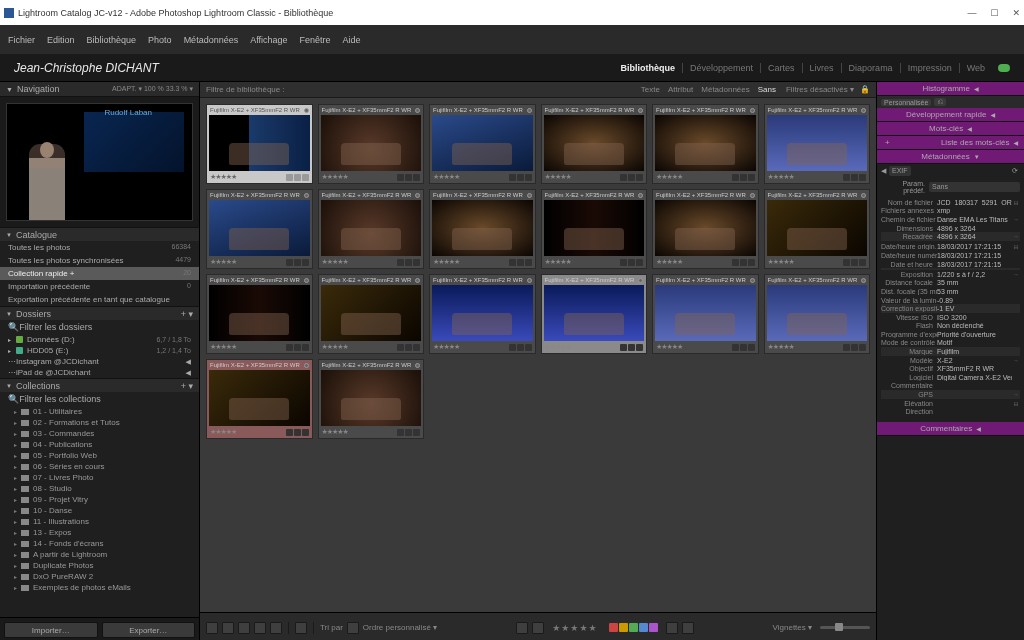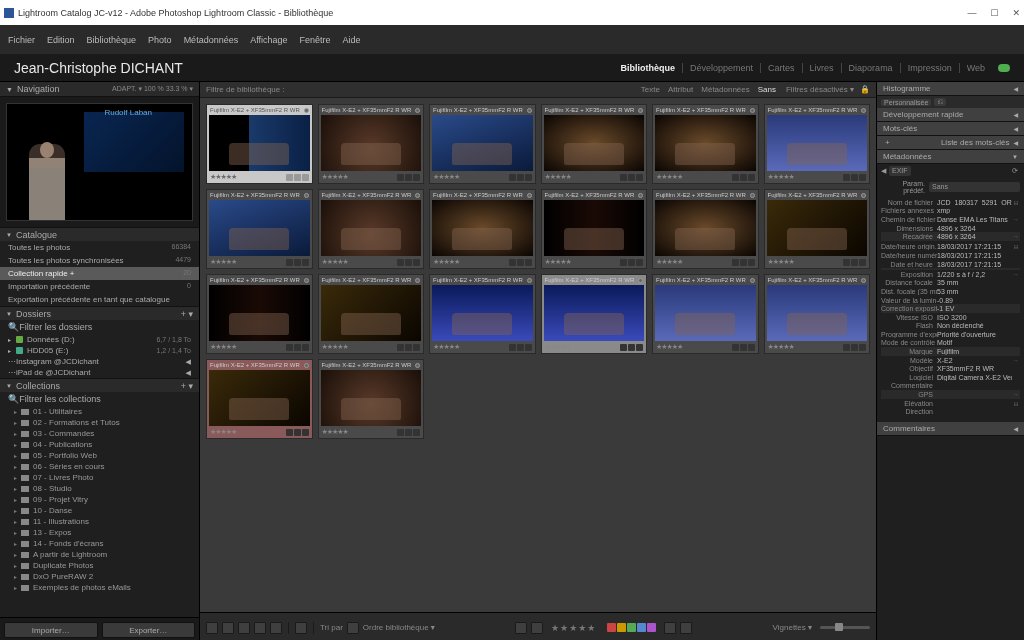--- a/index.html
+++ b/index.html
@@ -3,21 +3,21 @@
 <meta charset="utf-8">
 <style>
 * { margin:0; padding:0; box-sizing:border-box; font-family:"Segoe UI",Arial,sans-serif; -webkit-font-smoothing:antialiased;}
 body { width:1024px; height:640px; background:#1a1a1a; color:#c8c8c8; font-size:9px; overflow:hidden;}
 .titlebar { height:25px; background:#fff; color:#333; display:flex; align-items:center; padding:0 4px; font-size:9px;}
 .titlebar .icon { width:10px; height:10px; background:#2b5797; margin-right:4px;}
 .titlebar .winbtns { margin-left:auto; display:flex; gap:14px; color:#555;}
 .menubar { height:29px; background:#2a2a2a; display:flex; align-items:center; gap:4px; padding:0 4px; color:#bbb;}
 .menubar span { padding:0 4px; cursor:default;}
 .identity { height:28px; display:flex; align-items:center; padding:0 14px; background:#1a1a1a; border-bottom:1px solid #000;}
-.identity h1 { font-size:14px; font-weight:300; color:#e8e8e8;}
+.identity h1 { font-size:12px; font-weight:300; color:#e8e8e8;font-style:italic;}
 .modules { margin-left:auto; display:flex; gap:0; font-size:9px; color:#777;}
 .modules span { padding:0 7px; border-left:1px solid #444;}
 .modules span:first-child { border-left:none;}
 .modules span.active { color:#eee; font-weight:bold;}
 .cloud { width:12px; height:8px; background:#4fae4f; border-radius:4px; margin-left:6px;}
 .workspace { display:flex; height:560px;}
 .left { width:200px; background:#1f1f1f; border-right:1px solid #000; display:flex; flex-direction:column; overflow:hidden;}
 .center { flex:1; background:#3a3a3a; display:flex; flex-direction:column;}
 .right { width:148px; background:#1f1f1f; border-left:1px solid #000; overflow:hidden;}
 .panel-hdr { height:15px; background:#2a2a2a; display:flex; align-items:center; padding:0 6px; font-size:9px; color:#aaa; border-bottom:1px solid #111;}
@@ -79,21 +79,21 @@
 .thumb-img::after { content:""; position:absolute; bottom:6px; left:20%; right:20%; height:22px; background:rgba(130,100,80,0.45); border-radius:4px 4px 2px 2px;}
 .toolbar { height:30px; background:#2a2a2a; border-top:1px solid #000; display:flex; align-items:center; padding:0 6px; gap:4px; font-size:8px; color:#888;}
 .toolbar .tico { width:12px; height:12px; background:#3f3f3f; border:1px solid #1a1a1a; border-radius:1px;}
 .toolbar .sep { width:1px; height:12px; background:#1a1a1a; margin:0 2px;}
 .toolbar .rtg { display:flex; gap:1px; margin:0 4px;}
 .toolbar .cstar { color:#777; font-size:9px;}
 .toolbar .clabel { width:9px; height:9px; border-radius:1px;}
 .filmstrip { height:20px; background:#1a1a1a; border-top:1px solid #000; display:flex; align-items:center; padding:0 6px; gap:6px;}
 .filmstrip .rbtn { width:60px; height:13px; background:#3a3a3a; border:1px solid #111; border-radius:2px; font-size:7px; color:#888; display:flex; align-items:center; justify-content:center;}
 .filmstrip .fimg { width:26px; height:16px; background:#000;}
-.right .rp-hdr { height:14px; background:#404040; display:flex; align-items:center; justify-content:space-between; padding:0 6px; font-size:8px; color:#aaa; border-bottom:1px solid #111;}
+.right .rp-hdr { height:14px; background:#701a75; display:flex; align-items:center; justify-content:center; padding:0 6px; font-size:8px; color:#aaa; border-bottom:1px solid #111;}
 .right .rp-hdr .tri { margin-left:4px; font-size:6px;}
 .right .pers { height:12px; display:flex; font-size:7px; align-items:center; padding:0 4px; background:#2a2a2a; gap:3px;}
 .right .pill { background:#3a3a3a; border-radius:2px; padding:0 3px; color:#999;}
 .meta-block { padding:2px 4px;}
 .meta-row { display:flex; font-size:7px; padding:0.8px 0; color:#999;}
 .meta-row .ml { width:56px; text-align:right; padding-right:4px; color:#888; overflow:hidden; white-space:nowrap;}
 .meta-row .mv { flex:1; color:#bbb; overflow:hidden; white-space:nowrap;}
 .meta-row .me { width:8px; font-size:6px; color:#666; text-align:center;}
 .meta-row.hl { background:#2a2a2a;}
 .preset-row { display:flex; font-size:7px; padding:2px 4px; color:#999; align-items:center;}
@@ -640,21 +640,21 @@
       <div class="tico"></div>
       <div class="tico"></div>
       <div class="tico"></div>
       <div class="tico"></div>
       <div class="tico"></div>
       <div class="sep"></div>
       <div class="tico"></div>
       <div class="sep"></div>
       <span>Tri par</span>
       <div class="tico"></div>
-      <span>Ordre bibliothèque ▾</span>
+      <span>Ordre personnalisé ▾</span>
       <div style="flex:1"></div>
       <div class="tico"></div>
       <div class="tico"></div>
       <div class="rtg" id="tstars">
           <span class="cstar">★</span>
           <span class="cstar">★</span>
           <span class="cstar">★</span>
           <span class="cstar">★</span>
           <span class="cstar">★</span>
         </div>

